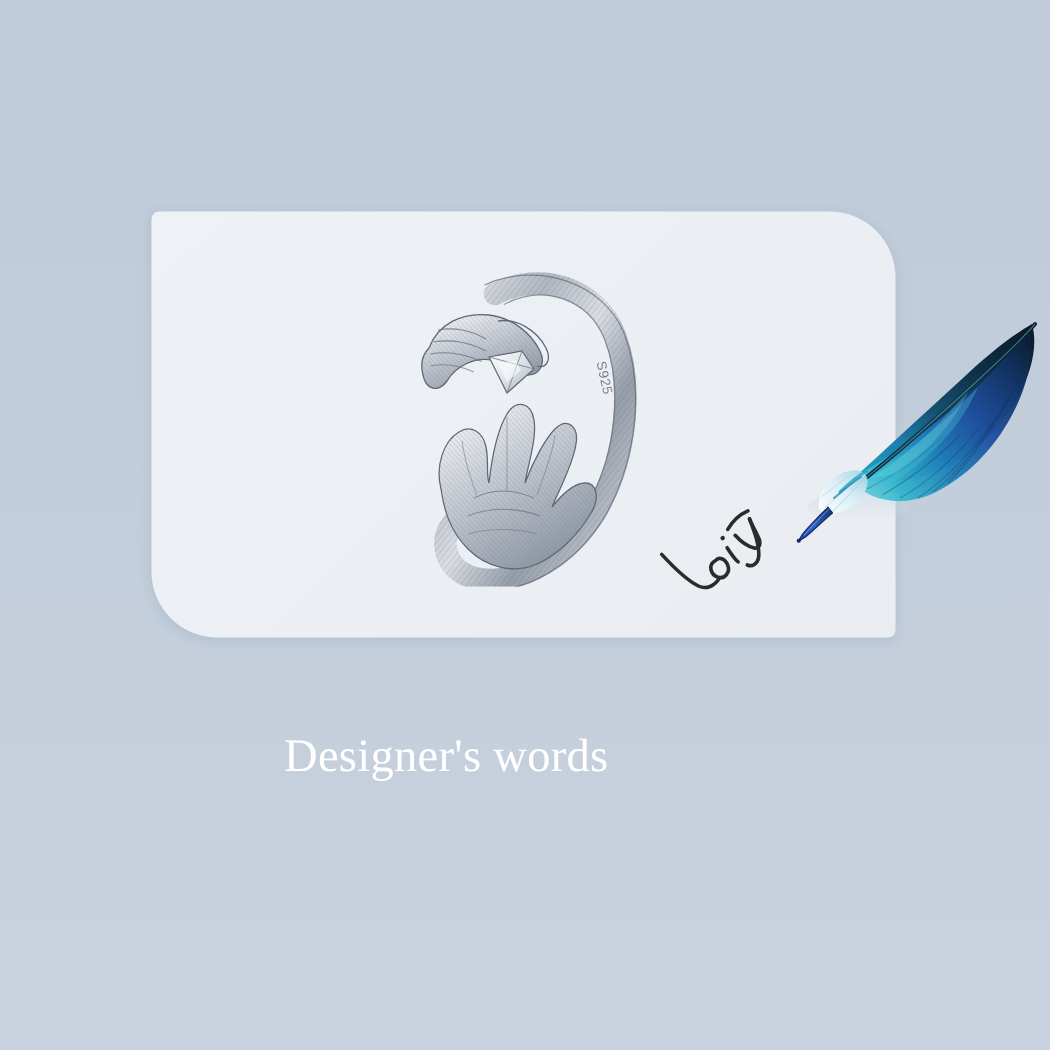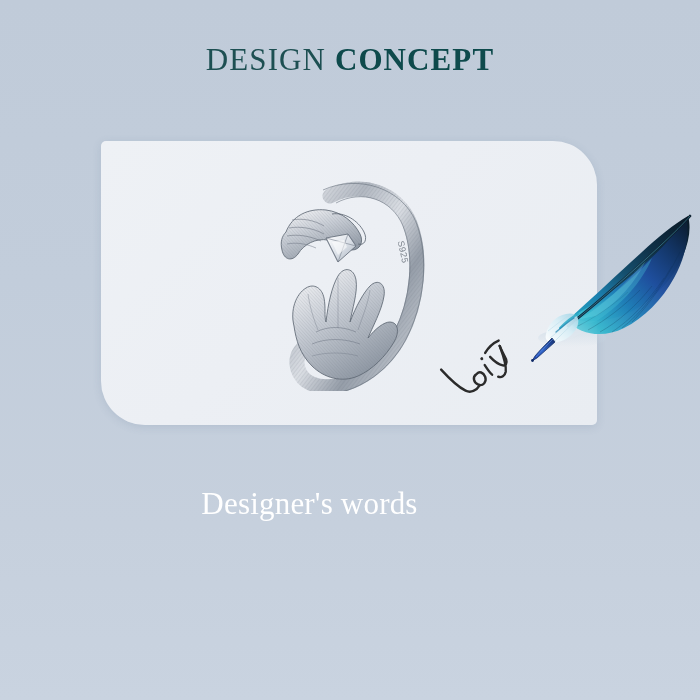--- a/index.html
+++ b/index.html
@@ -90,21 +90,20 @@
   }
   .quill svg { display: block; width: 100%; height: 100%; }
 
   
   .words-wrap {
     position: absolute;
     left: 0;
     top: 484px;
     width: 595px;
     text-align: center;
-    margin-left: 12px;
   }
   .words-heading {
     font-family: "Liberation Serif", serif;
     font-size: 31px;
     font-weight: 400;
     color: #ffffff;
     letter-spacing: 0.2px;
     line-height: 40px;
   }
   .words-body {
@@ -116,23 +115,20 @@
     line-height: 29px;
     letter-spacing: 0.1px;
   }
   .words-body .line { display: block; }
 </style>
 </head>
 <body>
 
 <div class="page">
 
-  <div class="title-wrap">
-    <span class="title-light">DESIGN</span><span class="title-light">&nbsp;</span><span class="title-bold">CONCEPT</span>
-  </div>
 
   <div class="card"></div>
 
   <div class="ring-art">
     <svg viewBox="0 0 165 215" xmlns="http://www.w3.org/2000/svg" aria-hidden="true">
       <defs>
         <linearGradient id="bandG" x1="0" y1="0" x2="1" y2="1">
           <stop offset="0%" stop-color="#f6f7f9"></stop>
           <stop offset="28%" stop-color="#b9bfc7"></stop>
           <stop offset="48%" stop-color="#e7eaee"></stop>

